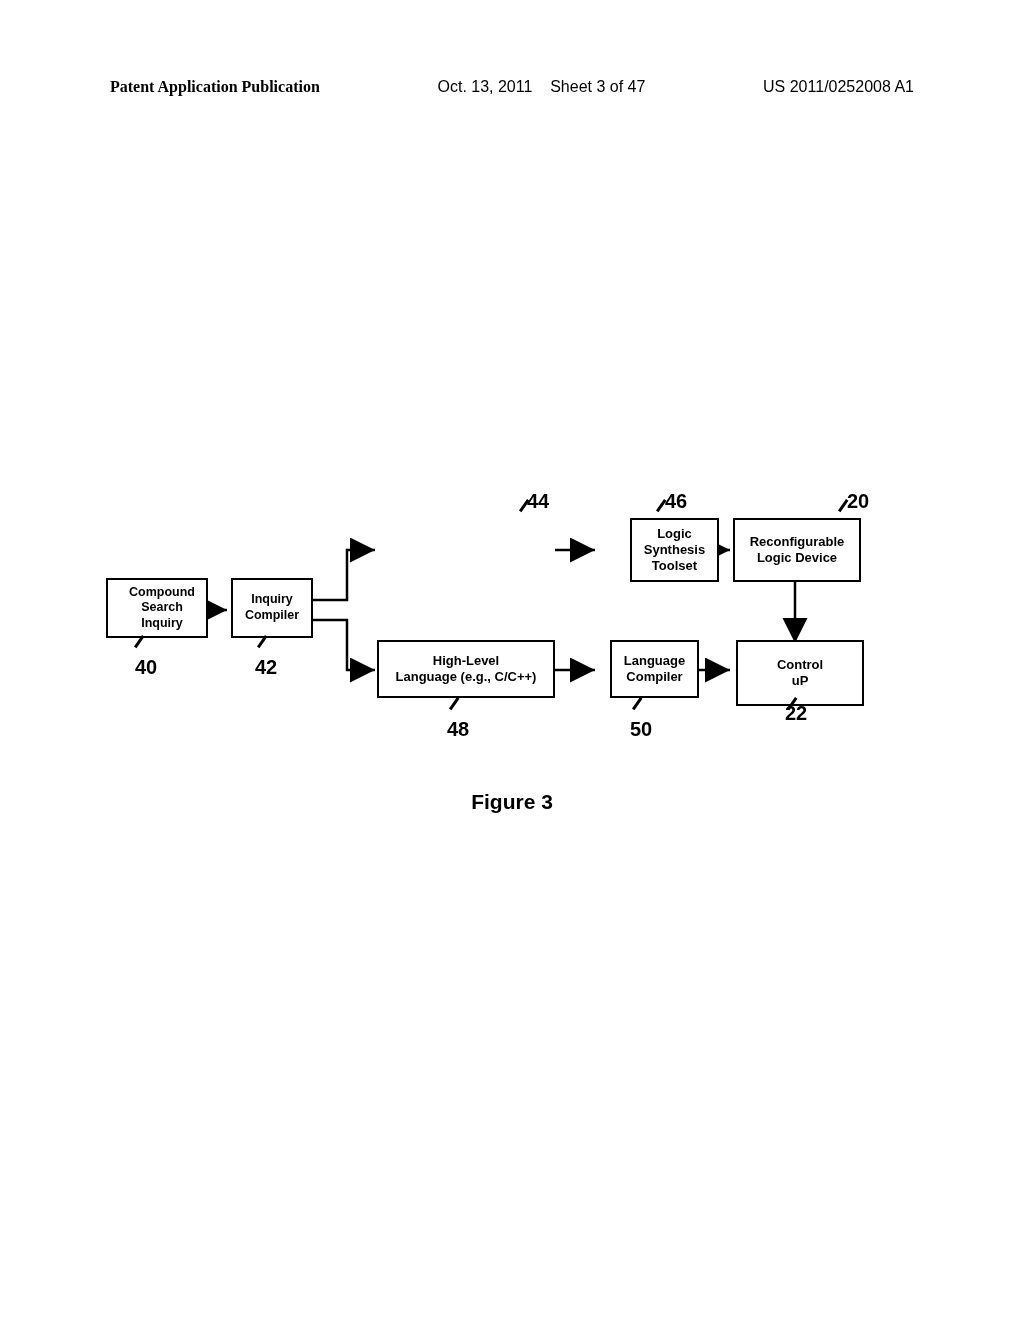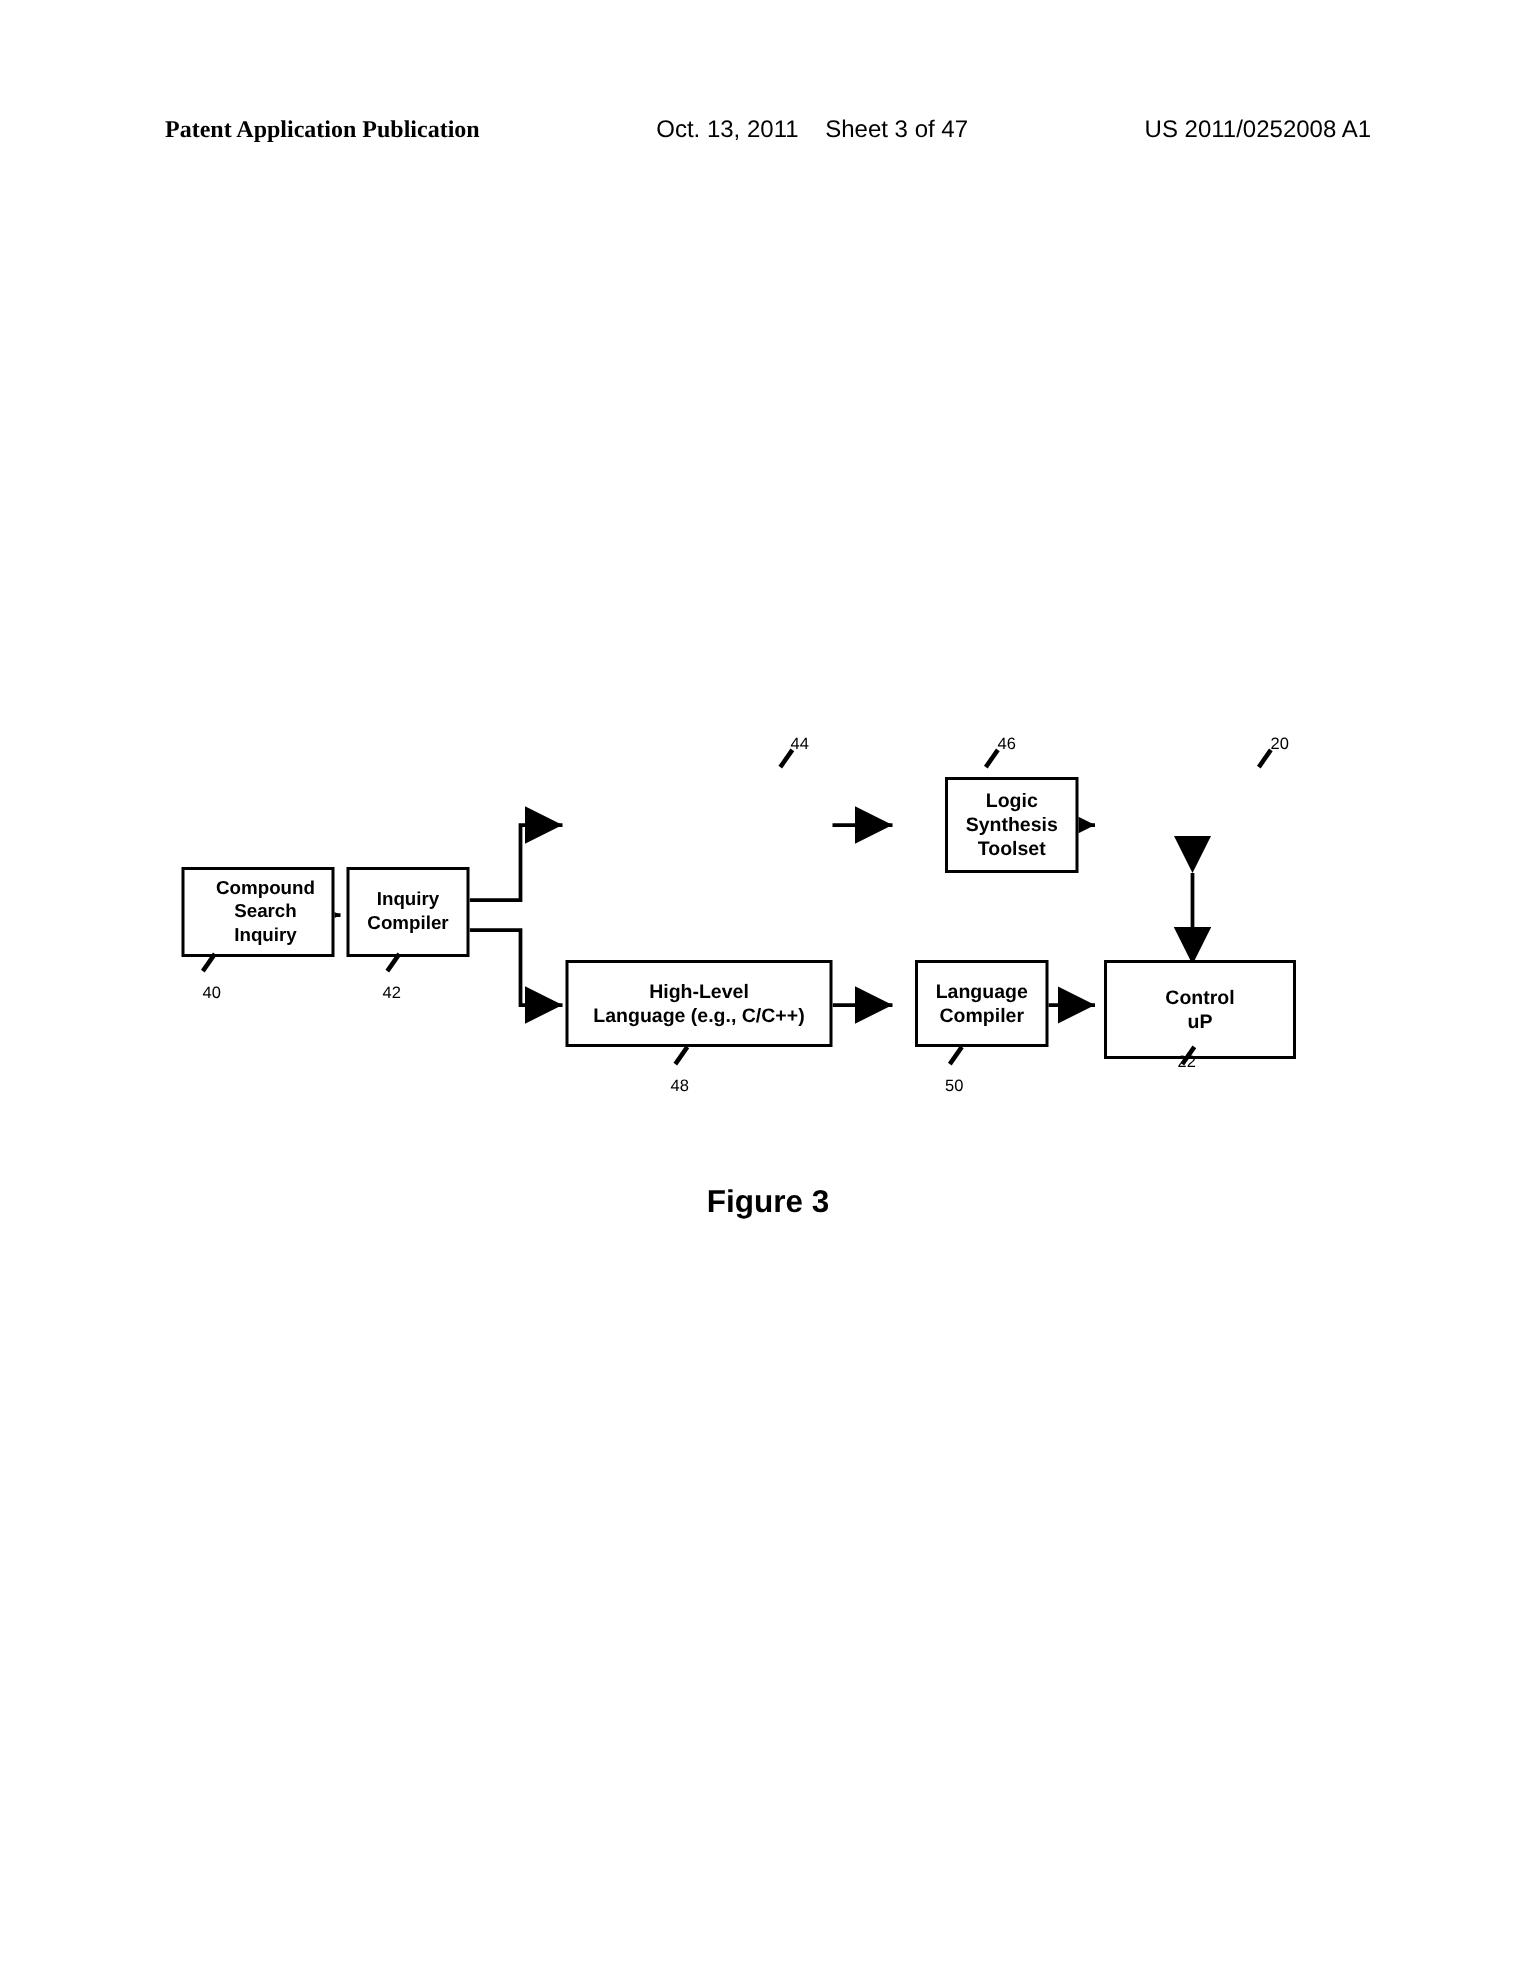--- a/index.html
+++ b/index.html
@@ -43,22 +43,22 @@
       text-align: center;
       font-size: 13px;
       font-weight: bold;
       line-height: 1.25;
       padding: 2px;
     }
     .box-small { font-size: 12.5px; }
     
     .ref-label {
       position: absolute;
-      font-weight: normal;
-      font-size: 11px;
+      font-weight: bold;
+      font-size: 20px;
     }
     
     .figure-caption {
       position: absolute;
       top: 790px;
       width: 1024px;
       text-align: center;
       font-weight: bold;
       font-size: 21px;
     }
@@ -113,21 +113,21 @@
 
     <line x1="592" y1="60" x2="635" y2="60" stroke="#000" stroke-width="2.5" marker-end="url(#ah)"></line>
 
     <line x1="460" y1="180" x2="500" y2="180" stroke="#000" stroke-width="2.5" marker-end="url(#ah)"></line>
 
     <line x1="592" y1="180" x2="635" y2="180" stroke="#000" stroke-width="2.5" marker-end="url(#ah)"></line>
 
     <line x1="700" y1="92" x2="700" y2="153" stroke="#000" stroke-width="2.5" marker-end="url(#ah)" marker-start="url(#ah)"></line>
   </svg>
 
-  <div class="box box-small" style="left:26px; top:88px; width:102px; height:60px;padding-left:12px;">
+  <div class="box box-small" style="left:11px; top:88px; width:102px; height:60px;padding-left:12px;">
     <span>
       <span>Compound</span><br>
       <span>Search</span><br>
       <span>Inquiry</span>
     </span>
   </div>
   <div class="leader-tick" style="left:40px; top:156px;"></div>
   <div class="ref-label" style="left:40px; top:166px;">40</div>
 
   <div class="box box-small" style="left:136px; top:88px; width:82px; height:60px;">
@@ -145,20 +145,26 @@
   <div class="box" style="left:503px; top:28px; width:89px; height:64px;margin-left:32px;">
     <span>
       <span>Logic</span><br>
       <span>Synthesis</span><br>
       <span>Toolset</span>
     </span>
   </div>
   <div class="leader-tick" style="left:562px; top:20px;"></div>
   <div class="ref-label" style="left:570px; top:0px;">46</div>
 
+  <div class="box" style="left:638px; top:28px; width:128px; height:64px;">
+    <span>
+      <span>Reconfigurable</span><br>
+      <span>Logic Device</span>
+    </span>
+  </div>
   <div class="leader-tick" style="left:744px; top:20px;"></div>
   <div class="ref-label" style="left:752px; top:0px;">20</div>
 
   <div class="box" style="left:282px; top:150px; width:178px; height:58px;">
     <span>
       <span>High-Level</span><br>
       <span>Language (e.g., C/C++)</span>
     </span>
   </div>
   <div class="leader-tick" style="left:355px; top:218px;"></div>

